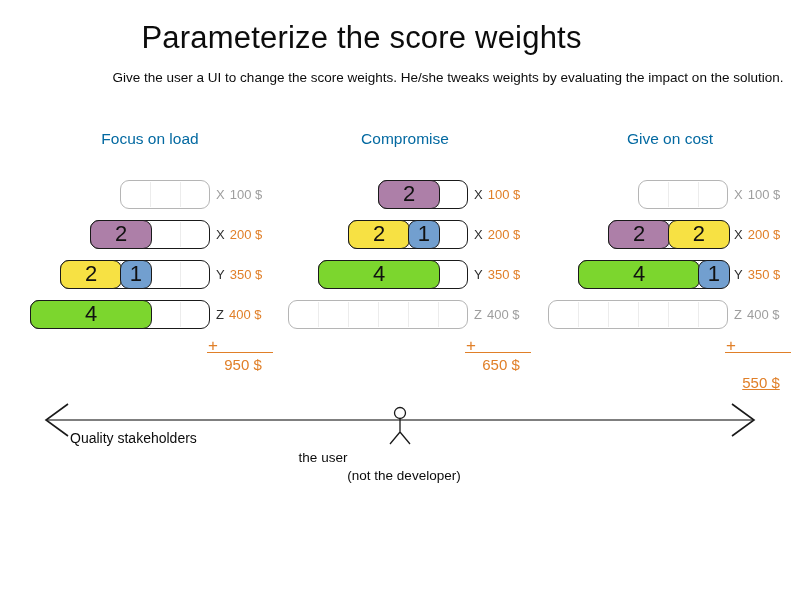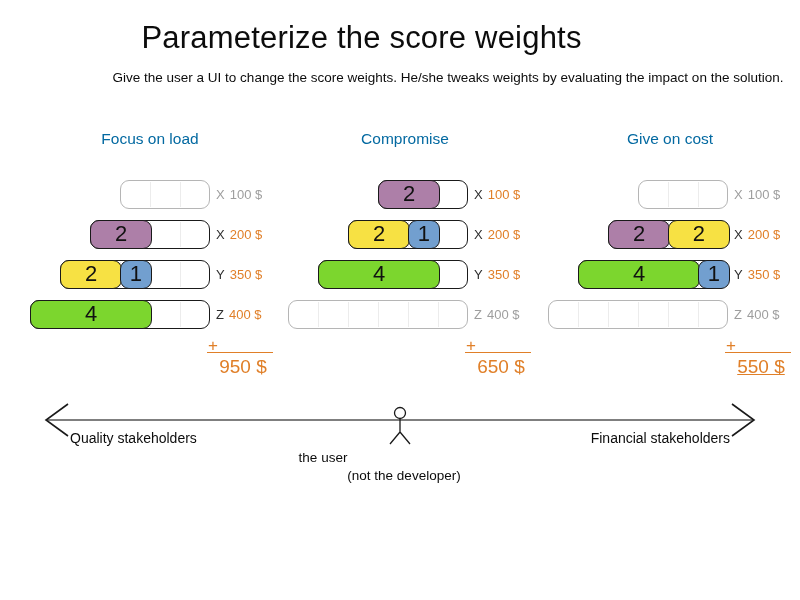--- a/index.html
+++ b/index.html
@@ -21,21 +21,21 @@
   .block{position:absolute;top:-1.4px;height:29px;box-sizing:border-box;
     border:1.6px solid #1a1a1a;border-radius:9px;
     display:flex;align-items:center;justify-content:center;
     font-size:22px;color:#111;line-height:1;}
   .rowlabel{position:absolute;height:29px;display:flex;align-items:center;font-size:13px;}
   .rowlabel .letter{color:#2e2e2e;margin-right:5px;}
   .rowlabel .price{color:var(--orange);}
   .rowlabel.gray .letter,.rowlabel.gray .price{color:#9e9e9e;}
   .plus{position:absolute;font-size:17px;color:var(--orange);line-height:1;}
   .sumline{position:absolute;height:0;border-top:1.6px solid var(--orange);}
-  .total{position:absolute;font-size:19px;color:var(--orange);text-align:center;padding-left:6px;box-sizing:border-box;}
+  .total{position:absolute;font-size:15px;color:var(--orange);text-align:center;padding-left:6px;box-sizing:border-box;}
   .axis-svg{position:absolute;left:0;top:395px;}
   .axis-left{position:absolute;left:70px;top:430px;font-size:14px;color:#0c0c0c;}
   .axis-right{position:absolute;right:70px;top:430px;font-size:14px;color:#0c0c0c;text-align:right;}
   .user-line1{position:absolute;left:0;top:450px;width:646px;text-align:center;font-size:13.5px;color:#0c0c0c;}
   .user-line2{position:absolute;left:4px;top:468px;width:800px;text-align:center;font-size:13.5px;color:#0c0c0c;}
 </style>
 </head>
 <body style="--orange: #e07f28;">
 
 <div class="stage">
@@ -174,31 +174,30 @@
         <div class="sep" style="left: 88.6px;"></div>
         <div class="sep" style="left: 118.6px;"></div>
         <div class="sep" style="left: 148.6px;"></div>
       </div>
       <div class="rowlabel gray" style="left: 734px; top: 300px;">
         <span class="letter">Z</span>
         <span class="price">400 $</span>
       </div>
       <div class="plus" style="left: 726px; top: 337px;">+</div>
       <div class="sumline" style="left: 725px; top: 352px; width: 66px;"></div>
-      <div class="total" style="left: 725px; top: 356px; width: 66px; text-decoration: underline;">550 $</div>
+      <div class="total" style="left: 725px; top: 374px; width: 66px; text-decoration: underline;">550 $</div>
     </div>
 
   <svg class="axis-svg" width="800" height="65" viewBox="0 0 800 65">
     <line x1="47" y1="25" x2="753" y2="25" stroke="#7f7f7f" stroke-width="2"></line>
     <path d="M68 9 L46 25 L68 41" fill="none" stroke="#1a1a1a" stroke-width="1.6"></path>
     <path d="M732 9 L754 25 L732 41" fill="none" stroke="#1a1a1a" stroke-width="1.6"></path>
     <g>
       <circle cx="400" cy="18" r="5.5" fill="#ffffff" stroke="#1a1a1a" stroke-width="1.3"></circle>
       <path d="M400 23.5 L400 37 M400 37 L390 49 M400 37 L410 49" fill="none" stroke="#1a1a1a" stroke-width="1.3"></path>
     </g>
   </svg>
 
   <div class="axis-left">Quality stakeholders</div>
-  <div class="axis-right">Financial stakeholders</div>
   <div class="user-line1">the user</div>
   <div class="user-line2">(not the developer)</div>
 
 </div>
 
 </body></html>

